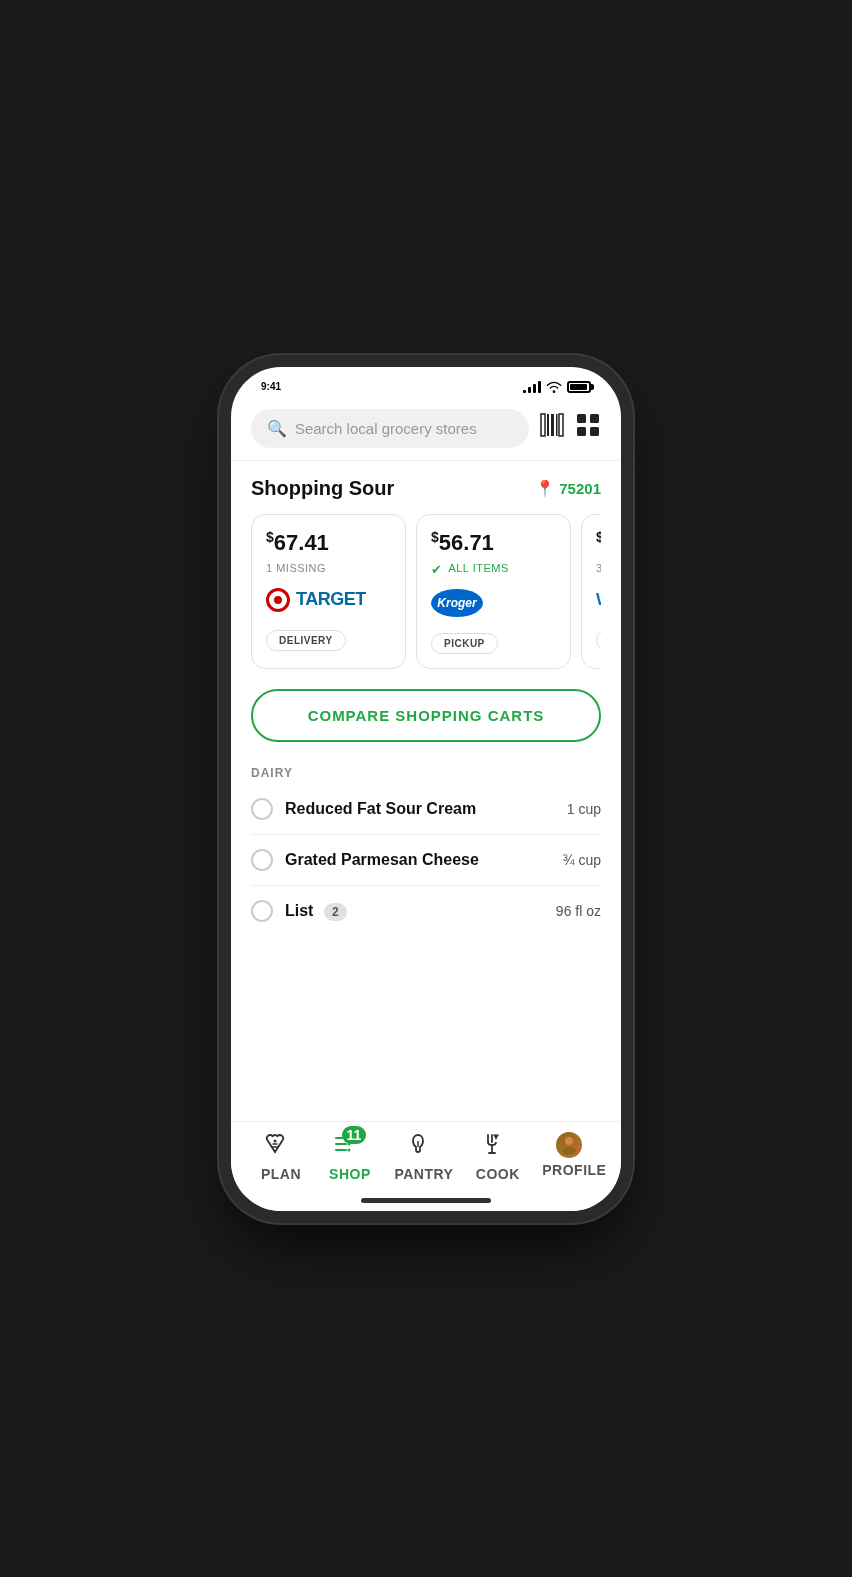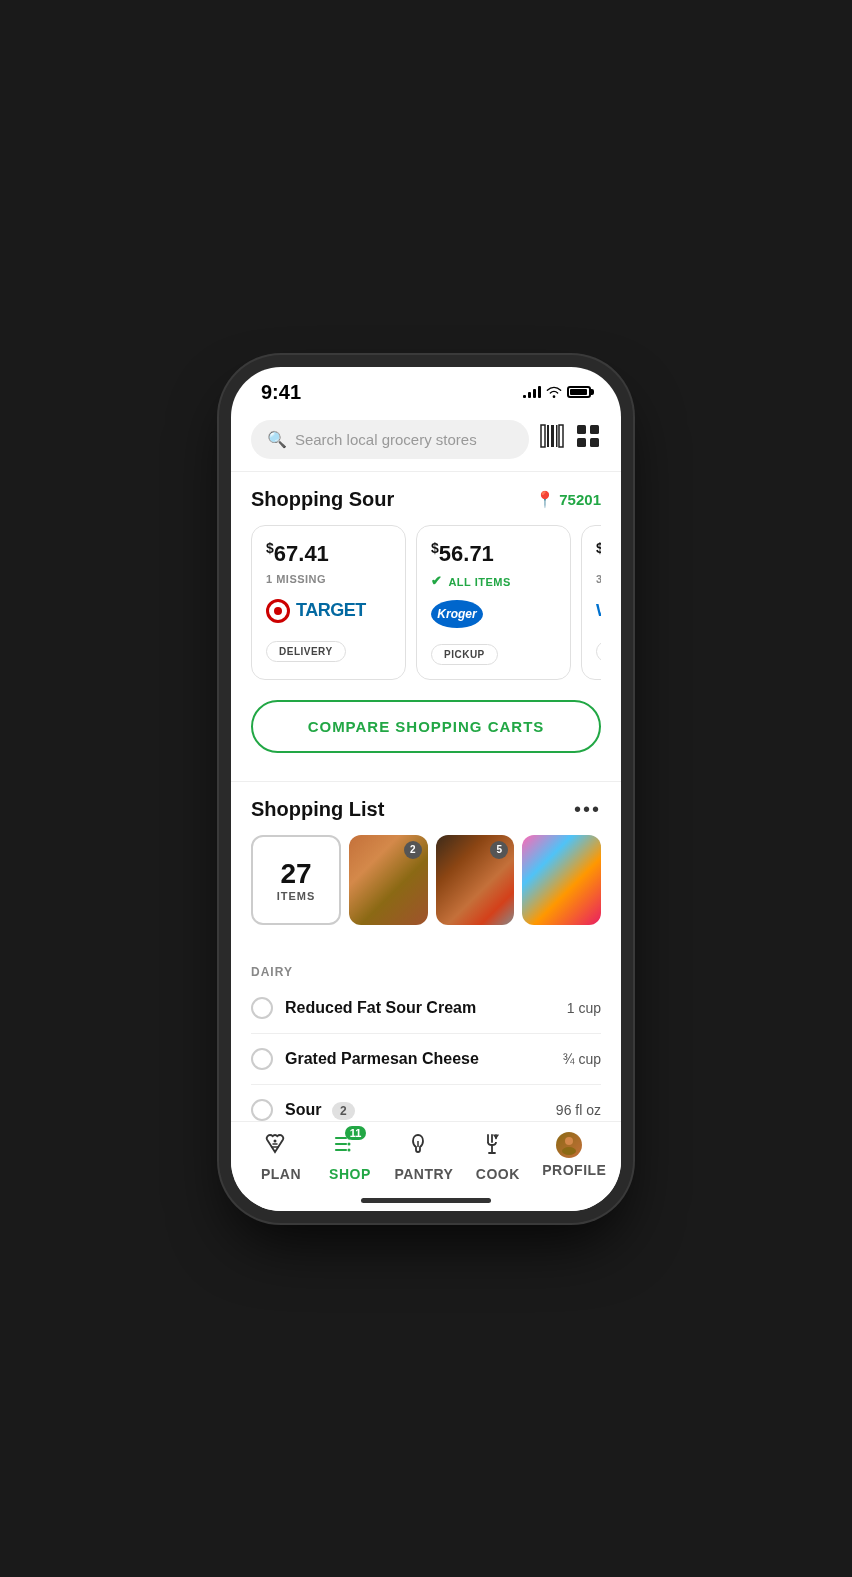--- a/index.html
+++ b/index.html
@@ -56,21 +56,21 @@
       height: 65px;
       background: #2a2a2a;
       border-radius: 0 2px 2px 0;
     }
 
     .status-bar {
       display: flex;
       justify-content: space-between;
       align-items: center;
       padding: 14px 30px 8px;
-      font-size: 20px;
+      font-size: 10px;
       font-weight: 600;
     }
 
     .status-right {
       display: flex;
       align-items: center;
       gap: 5px;
     }
 
     .signal-bars {
@@ -216,24 +216,24 @@
       color: #111;
     }
     .cart-price sup {
       font-size: 14px;
       font-weight: 600;
       vertical-align: super;
     }
 
     .cart-status {
       font-size: 11px;
-      font-weight: 700;
+      font-weight: 400;
       color: #888;
       display: flex;
-      align-items: flex-end;
+      align-items: flex-start;
       gap: 4px;
       letter-spacing: 0.5px;
     }
     .cart-status.all-items {
       color: #22a745;
     }
 
     .store-logo {
       margin: 4px 0;
       height: 32px;
@@ -305,21 +305,21 @@
       font-size: 10px;
       font-weight: 700;
       color: #444;
       letter-spacing: 0.5px;
       margin-top: 4px;
     }
 
     
     .compare-btn {
       width: 100%;
-      margin: 16px 0 12px;
+      margin: 16px 0 0;
       padding: 16px;
       border: 2px solid #22a745;
       border-radius: 40px;
       background: white;
       color: #22a745;
       font-size: 15px;
       font-weight: 800;
       letter-spacing: 1px;
       cursor: pointer;
       text-align: center;
@@ -507,21 +507,21 @@
 
     .nav-item.active .nav-icon { color: #22a745; }
     .nav-item.active .nav-label { color: #22a745; }
 
     .nav-badge {
       position: absolute;
       top: -6px;
       right: -10px;
       background: #22a745;
       color: white;
-      font-size: 11px;
+      font-size: 14px;
       font-weight: 700;
       padding: 1px 5px;
       border-radius: 10px;
     }
 
     .home-indicator {
       position: absolute;
       bottom: 8px;
       left: 50%;
       transform: translateX(-50%);
@@ -656,65 +656,41 @@
             </div>
           </div>
           <div class="cart-delivery-badge">PICKUP</div>
         </div>
 
       </div>
 
       <button class="compare-btn">COMPARE SHOPPING CARTS</button>
     </div>
 
-    <div class="section">
-      <div class="shopping-list-header">
-        <span class="section-title">Shopping List</span>
-        <span class="more-dots">•••</span>
-      </div>
-
-      <div class="list-thumbs">
-
-        <div class="items-count-card">
-          <span class="items-number">27</span>
-          <span class="items-label">ITEMS</span>
-        </div>
-
-        <div class="thumb-placeholder food-pasta">
-          <div class="thumb-badge">2</div>
-        </div>
-
-        <div class="thumb-placeholder food-grilled">
-          <div class="thumb-badge">5</div>
-        </div>
-
-        <div class="thumb-placeholder food-donuts"></div>
-      </div>
-    </div>
 
     <div class="category-label">DAIRY</div>
 
     <div class="list-items">
 
       <div class="list-item">
         <div class="item-checkbox"></div>
         <span class="item-name">Reduced Fat Sour Cream</span>
         <span class="item-qty">1 cup</span>
       </div>
 
       <div class="list-item">
         <div class="item-checkbox"></div>
         <span class="item-name">Grated Parmesan Cheese</span>
         <span class="item-qty">¾ cup</span>
       </div>
 
       <div class="list-item">
         <div class="item-checkbox"></div>
         <span class="item-name">
-          <span>Sour</span>
+          <span>List</span>
           <span class="item-badge">2</span>
         </span>
         <span class="item-qty">96 fl oz</span>
       </div>
 
     </div>
 
     <div style="height: 100px;"></div>
 
   </div>

